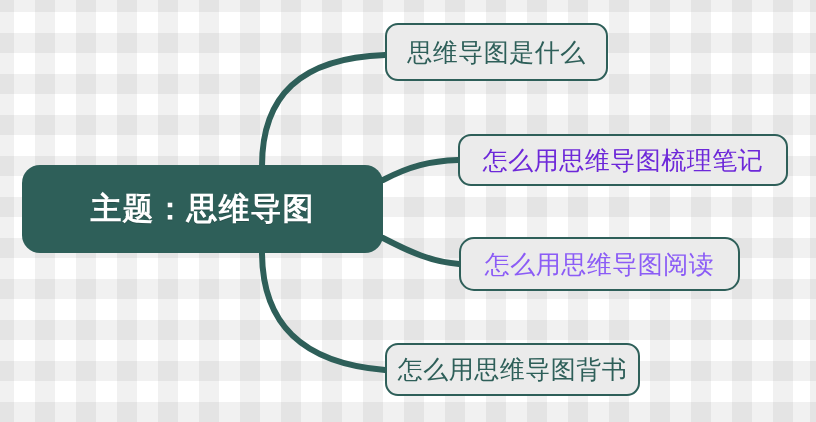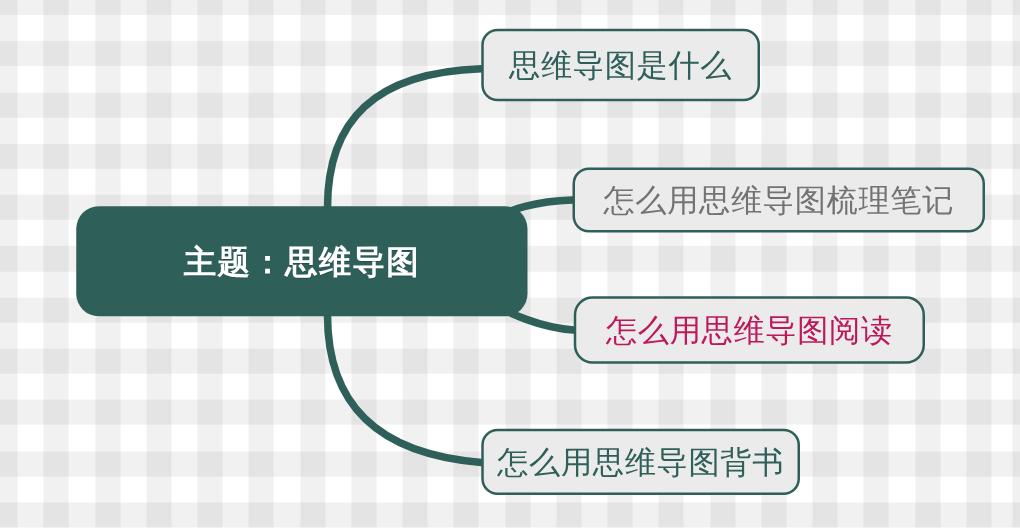--- a/index.html
+++ b/index.html
@@ -50,24 +50,23 @@
     display: flex;
     align-items: center;
     justify-content: center;
     white-space: nowrap;
   }
 
   .node-root {
     border-radius: 18px;
     color: #ffffff;
     font-weight: bold;
-    font-size: 26px;
+    font-size: 31px;
     letter-spacing: 1px;
     text-shadow: 0 1px 0 rgba(0,0,0,0.18);
-    margin-left: 39px;
   }
 
   .node-branch {
     border-radius: 13px;
     border-style: solid;
     border-width: 2px;
     font-size: 25px;
     font-weight: normal;
     letter-spacing: 0.5px;
   }
@@ -85,25 +84,25 @@
   </svg>
 
   <div class="node node-root" id="root-node" style="left: 22px; top: 165px; width: 361px; height: 88px; background: rgb(46, 95, 89); color: rgb(255, 255, 255);">
     <span>主题：思维导图</span>
   </div>
 
   <div class="node node-branch" id="branch-node-0" style="left: 385px; top: 23px; width: 223px; height: 58px; background: rgb(235, 235, 235); color: rgb(46, 95, 89); border-color: rgb(46, 95, 89);">
     <span>思维导图是什么</span>
   </div>
 
-  <div class="node node-branch" id="branch-node-1" style="left: 458px; top: 134px; width: 330px; height: 52px; background: rgb(235, 235, 235); color: #737373; border-color: rgb(46, 95, 89);">
+  <div class="node node-branch" id="branch-node-1" style="left: 458px; top: 134px; width: 330px; height: 52px; background: rgb(235, 235, 235); color: #6d28d9; border-color: rgb(46, 95, 89);">
     <span>怎么用思维导图梳理笔记</span>
   </div>
 
-  <div class="node node-branch" id="branch-node-2" style="left: 459px; top: 237px; width: 281px; height: 54px; background: rgb(235, 235, 235); color: #be185d; border-color: rgb(46, 95, 89); border-radius: 15px;">
+  <div class="node node-branch" id="branch-node-2" style="left: 459px; top: 237px; width: 281px; height: 54px; background: rgb(235, 235, 235); color: #8b5cf6; border-color: rgb(46, 95, 89); border-radius: 15px;">
     <span>怎么用思维导图阅读</span>
   </div>
 
   <div class="node node-branch" id="branch-node-3" style="left: 385px; top: 343px; width: 255px; height: 53px; background: rgb(235, 235, 235); color: rgb(46, 95, 89); border-color: rgb(46, 95, 89);">
     <span>怎么用思维导图背书</span>
   </div>
 
 </div>
 
 </body></html>

